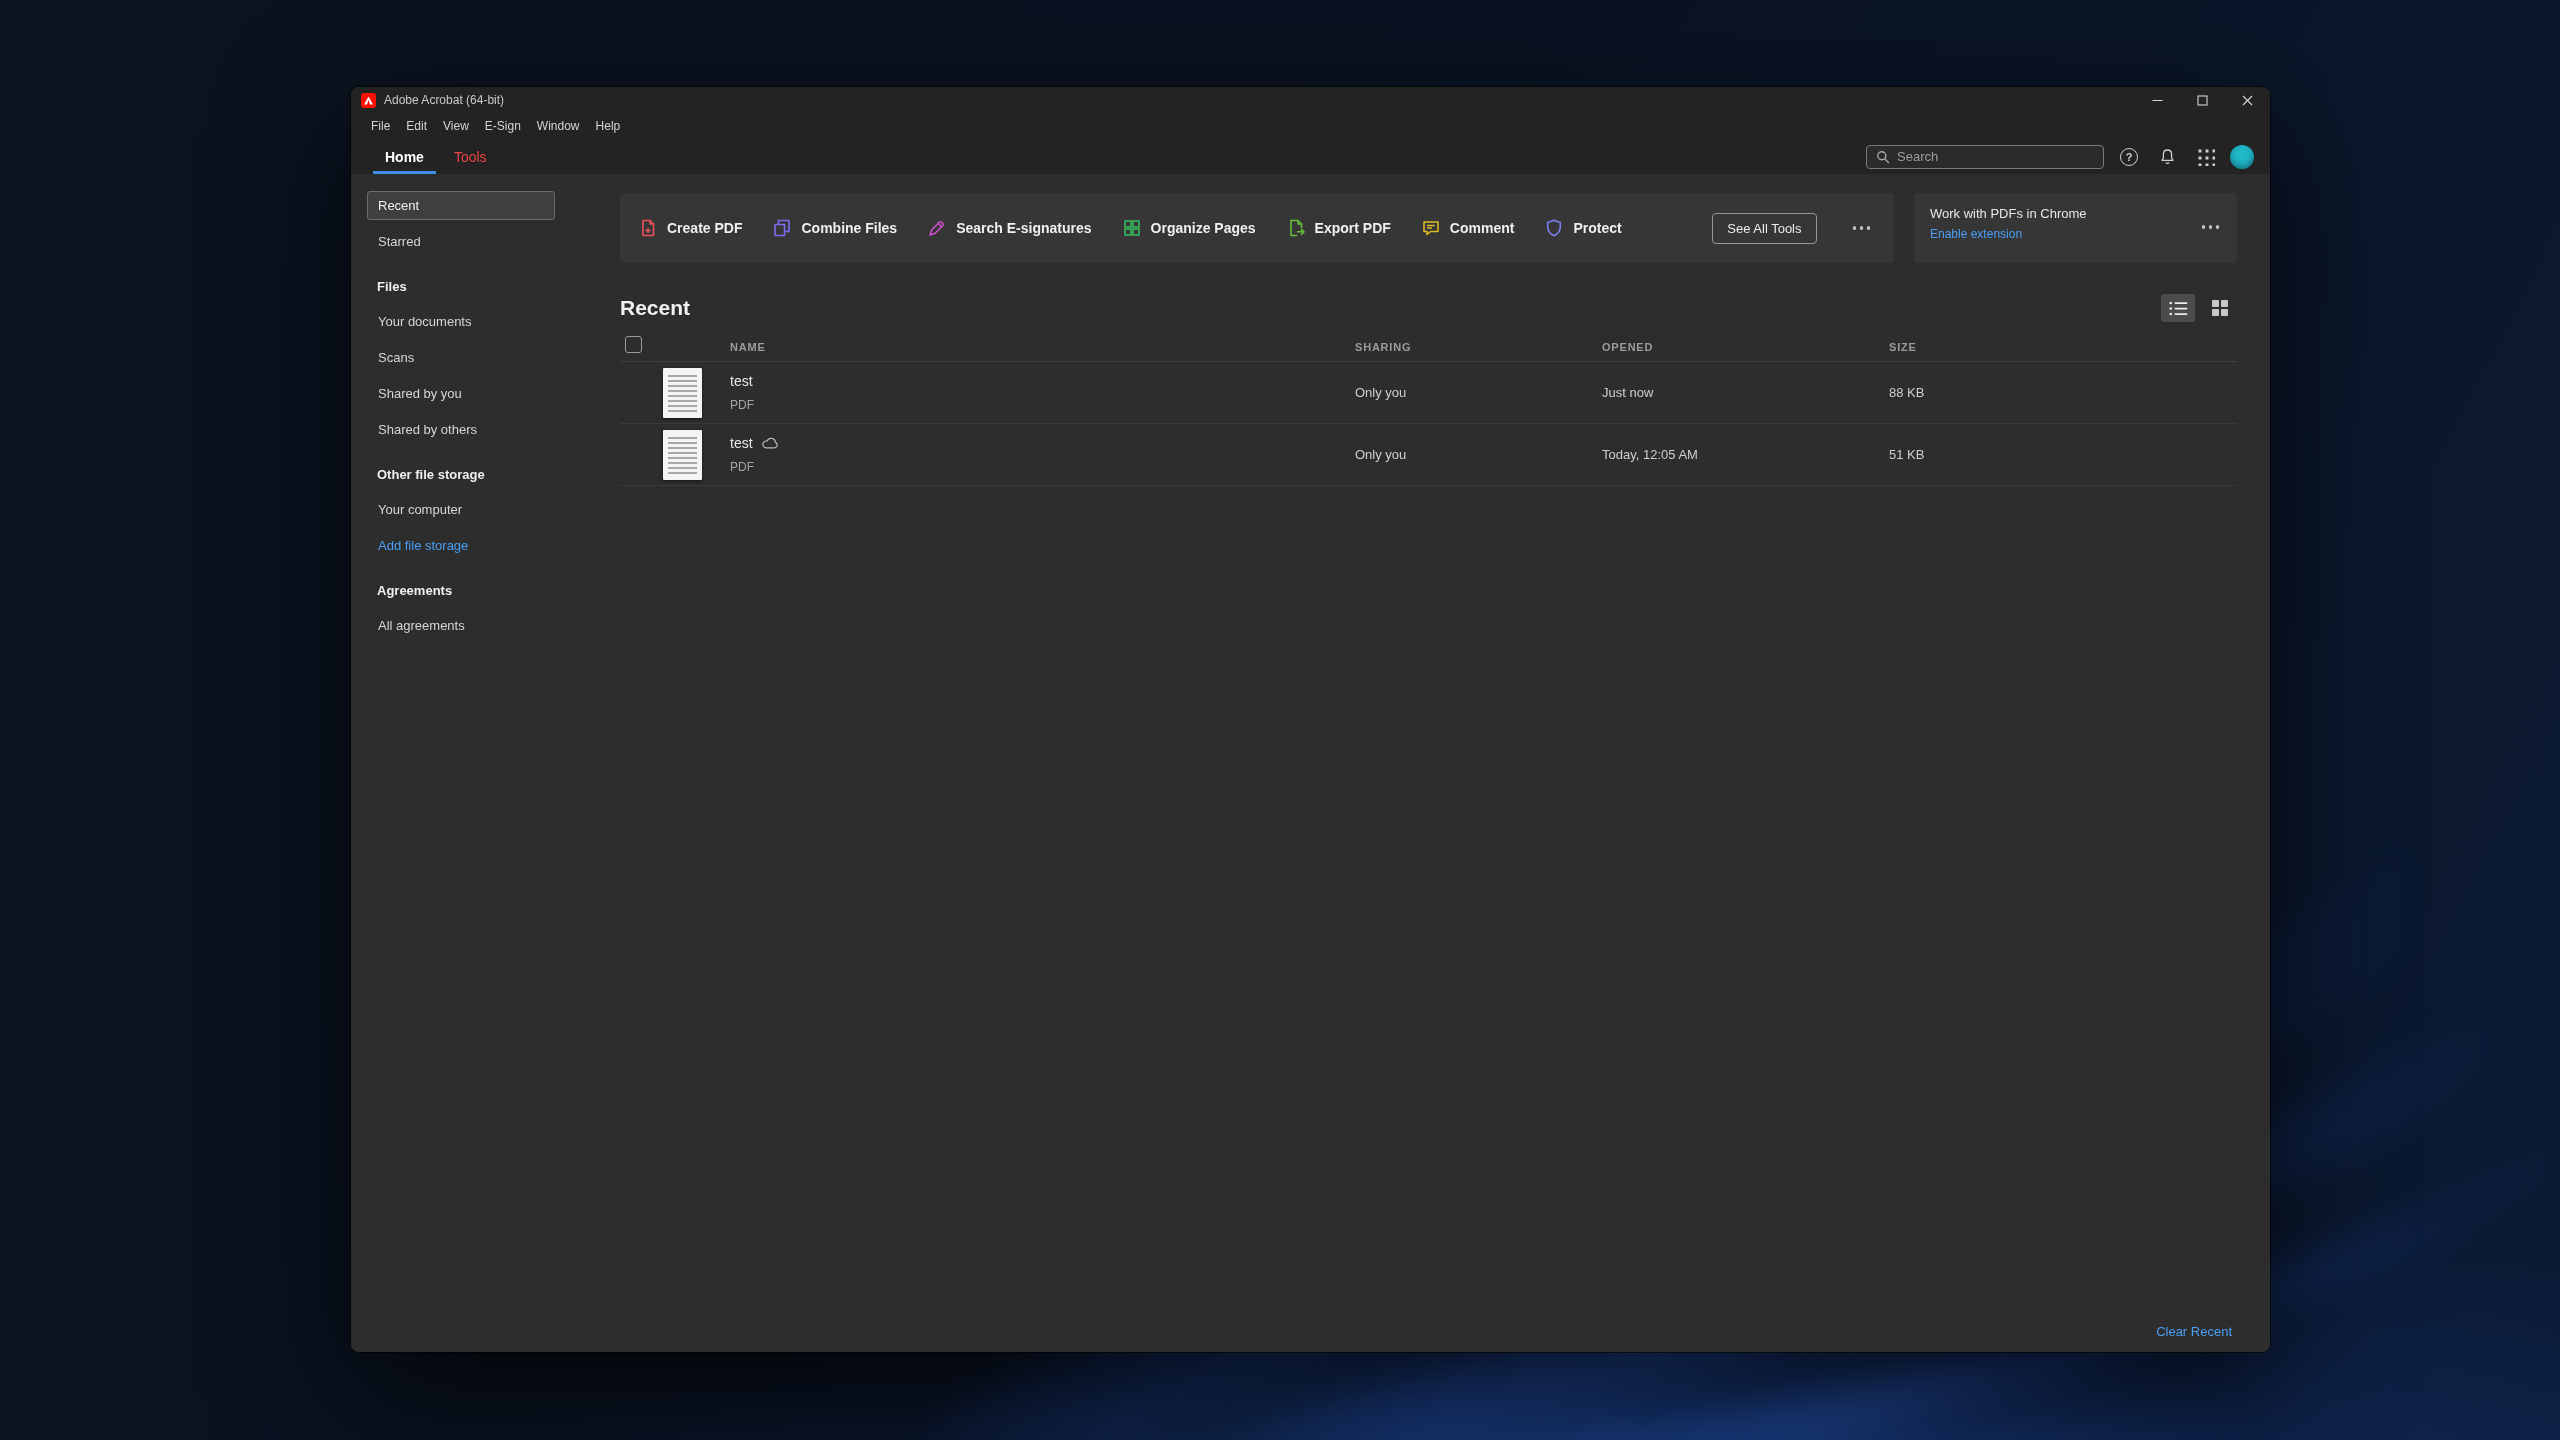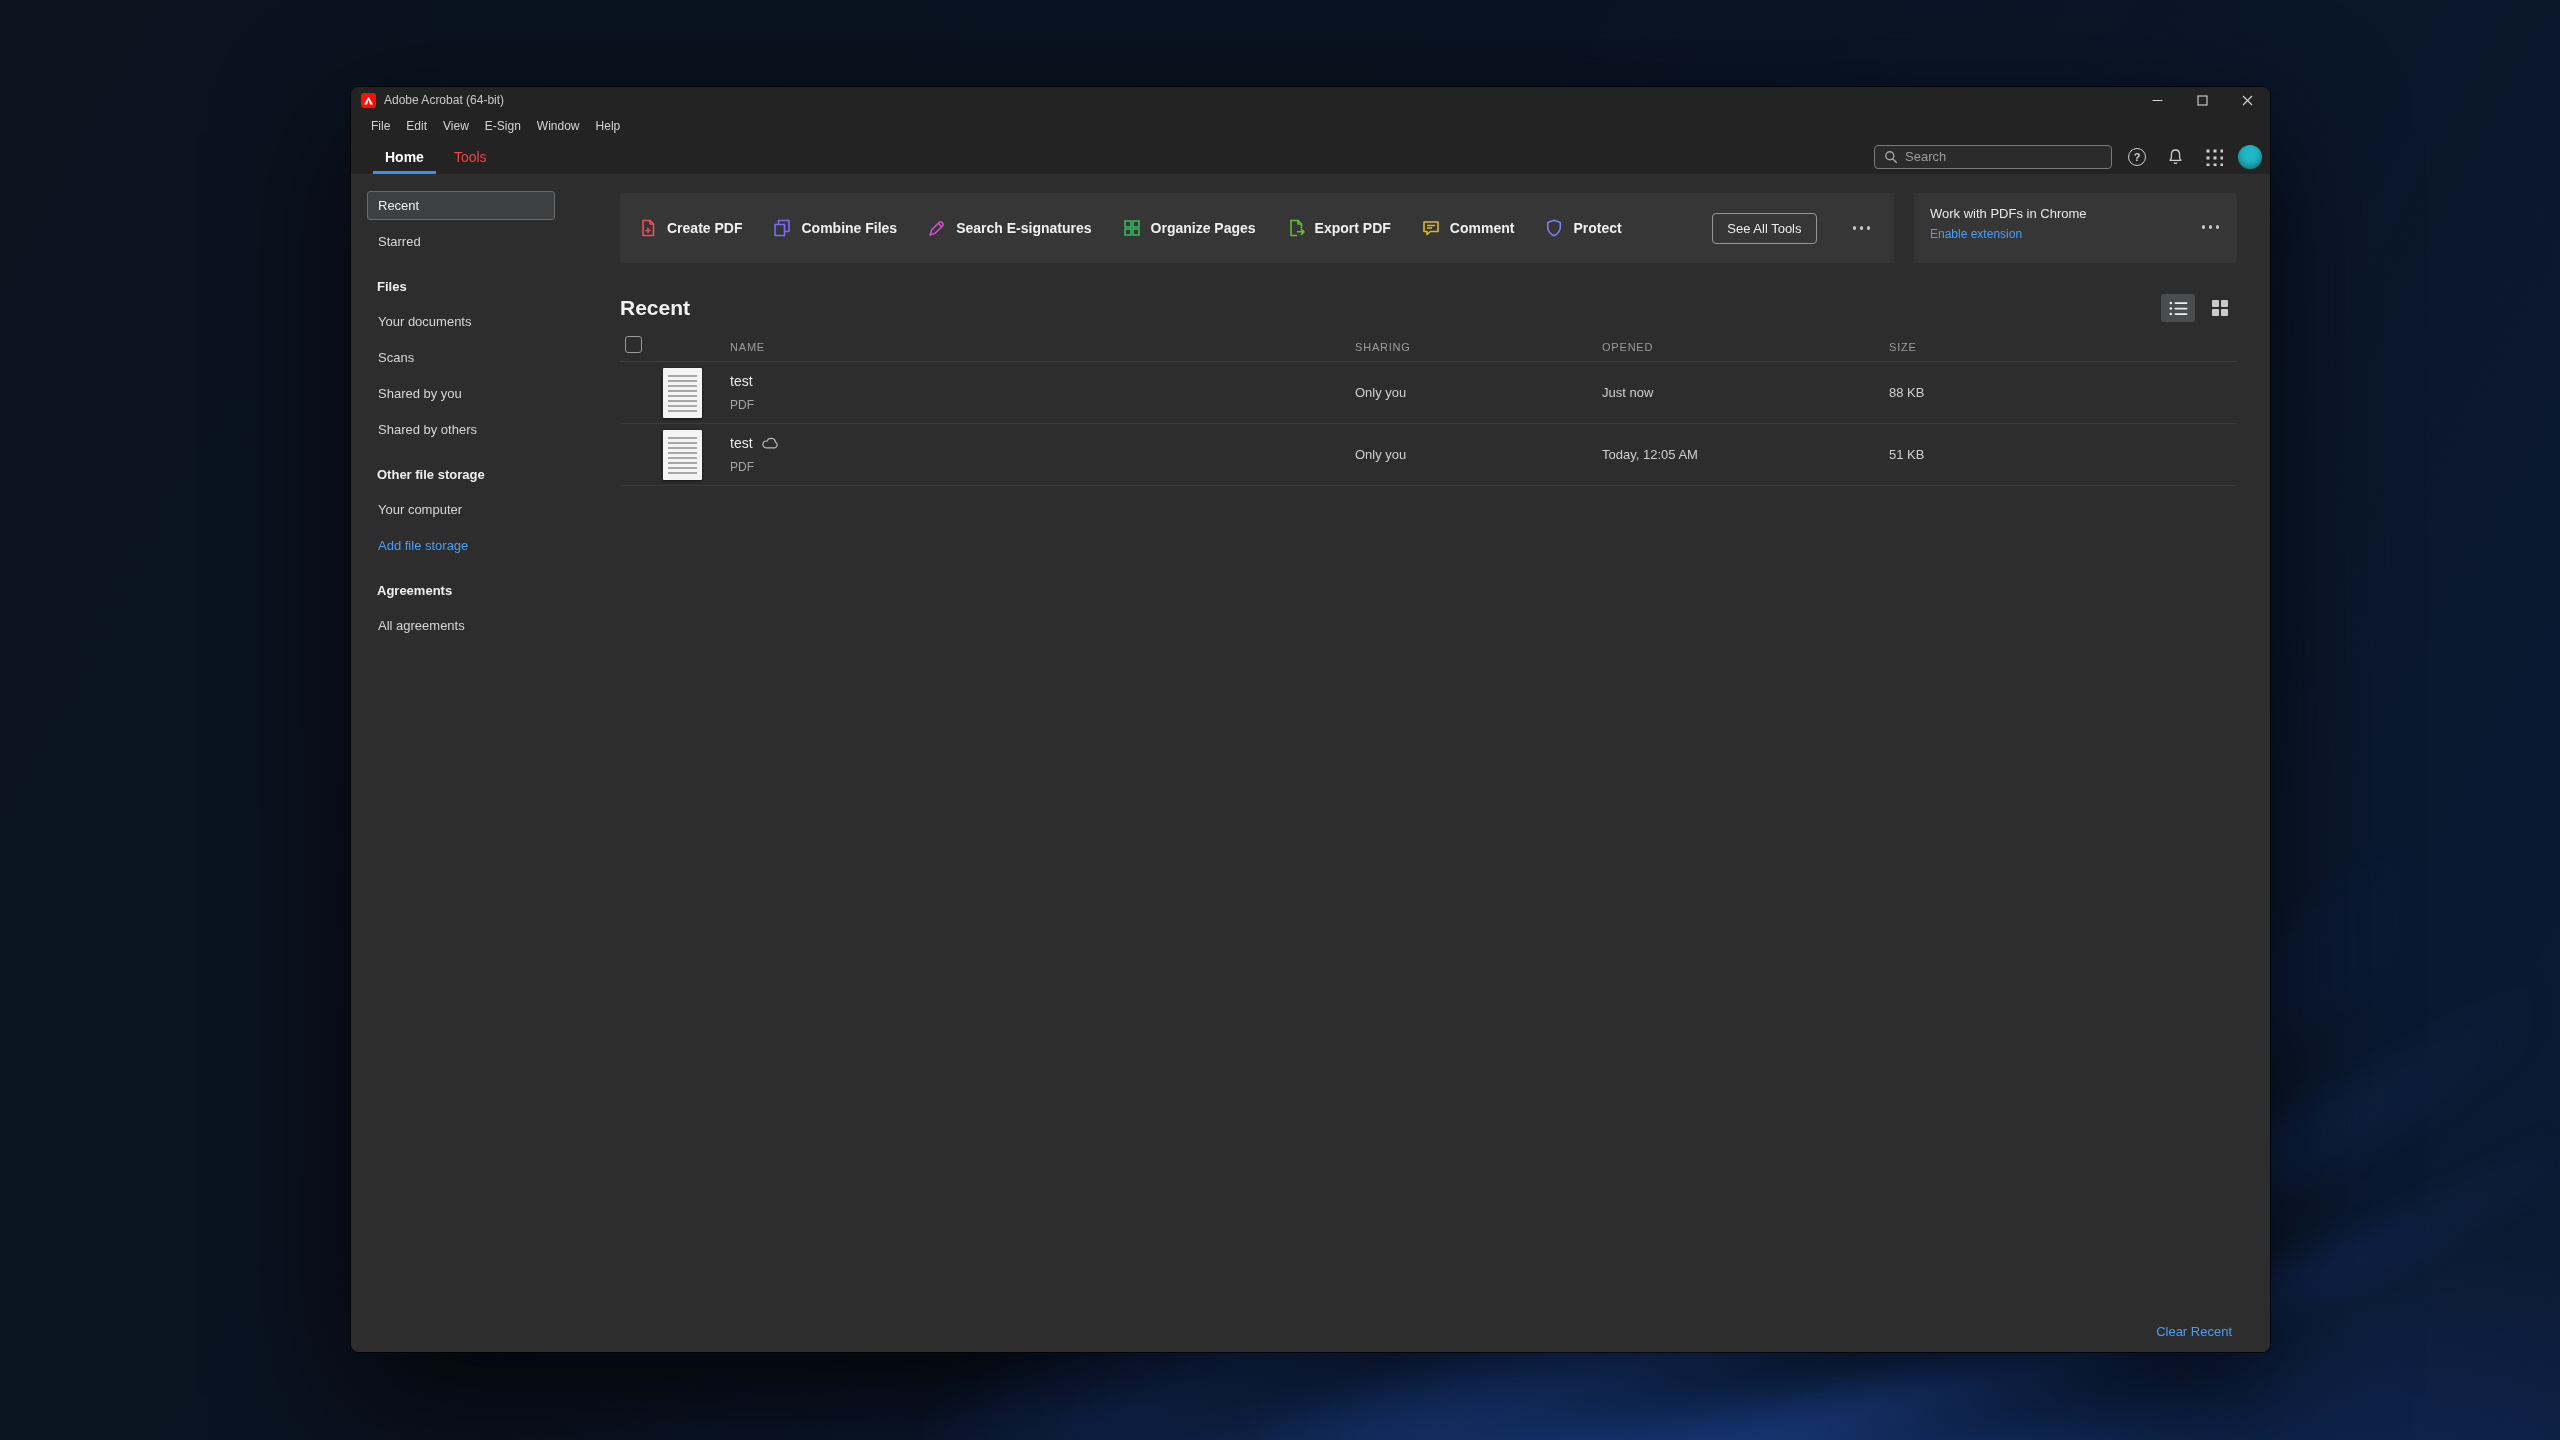--- a/index.html
+++ b/index.html
@@ -34,21 +34,21 @@
   
   .menubar { height:26px; background:#232323; display:flex; align-items:center; padding-left:12px; flex:none; }
   .menu-item { font-size:12px; color:#d4d4d4; padding:3px 8px; border-radius:2px; }
 
   
   .tabbar { height:35px; background:#232323; display:flex; align-items:stretch; flex:none; }
   .tabs { display:flex; padding-left:22px; gap:6px; }
   .tab { display:flex; align-items:center; padding:0 12px; font-size:14px; color:#ef4444;
     border-bottom:3px solid transparent; border-top:3px solid transparent; }
   .tab.active { color:#fff; font-weight:700; border-bottom-color:#3f8ee8; }
-  .tab-right { margin-left:auto; display:flex; align-items:center; gap:12px; padding-right:8px; }
+  .tab-right { margin-left:auto; display:flex; align-items:center; gap:12px; padding-right:16px; }
   .search { width:238px; height:24px; background:#2b2b2b; border:1px solid #7a7a7a; border-radius:4px;
     display:flex; align-items:center; gap:7px; padding:0 9px; }
   .search input { flex:1; background:transparent; border:none; outline:none; color:#e4e4e4; font-size:13px; }
   .search input::placeholder { color:#9d9d9d; }
   .iconbtn { width:26px; height:26px; display:flex; align-items:center; justify-content:center; color:#cfcfcf; }
   .help-circle { width:18px; height:18px; border:1.4px solid #cfcfcf; border-radius:50%;
     display:flex; align-items:center; justify-content:center; font-size:11px; font-weight:700; color:#cfcfcf; }
   .dots9 { width:19px; height:19px;
     background-image:radial-gradient(circle,#cfcfcf 1.5px,transparent 1.9px);
     background-size:7px 7px; background-position:0.5px 0.5px; }
@@ -87,21 +87,21 @@
   .recent-head { display:flex; align-items:center; justify-content:space-between; margin:31px 33px 0 16px; }
   .recent-head h2 { font-size:21px; font-weight:700; color:#f2f2f2; }
   .view-toggles { display:flex; gap:8px; }
   .toggle { width:34px; height:28px; display:flex; align-items:center; justify-content:center;
     border-radius:3px; color:#c9c9c9; }
   .toggle.active { background:#4a4c4e; color:#ededed; }
 
   
   .table { margin:10px 33px 0 16px; }
   .trow { display:grid; grid-template-columns:110px 625px 247px 287px 1fr; align-items:center; }
-  .thead { height:30px; border-bottom:1px solid #3e3e3e; }
+  .thead { height:30px; border-bottom:1px solid #3e3e3e;font-weight:bold; }
   .th { font-size:11px; letter-spacing:.8px; color:#9c9c9c; text-align:left; }
   .checkbox { width:17px; height:17px; border:1.5px solid #9a9a9a; border-radius:3px; margin-left:5px; display:inline-block; }
   .file-row { height:62px; border-bottom:1px solid #3a3a3c; cursor:pointer; }
   .thumb { width:39px; height:50px; background:#f4f4f4; border-radius:1px; margin-left:43px;
     position:relative; box-shadow:0 1px 3px rgba(0,0,0,.55); display:block; }
   .thumb::after { content:""; position:absolute; left:5px; right:5px; top:7px; bottom:6px;
     background:repeating-linear-gradient(to bottom,#a8a8a8 0 1.5px,transparent 1.5px 5px); }
   .name-stack { display:flex; flex-direction:column; gap:9px; }
   .fname { font-size:14px; color:#e9e9e9; display:flex; align-items:center; gap:9px; }
   .ftype { font-size:12px; color:#a5a5a5; }

